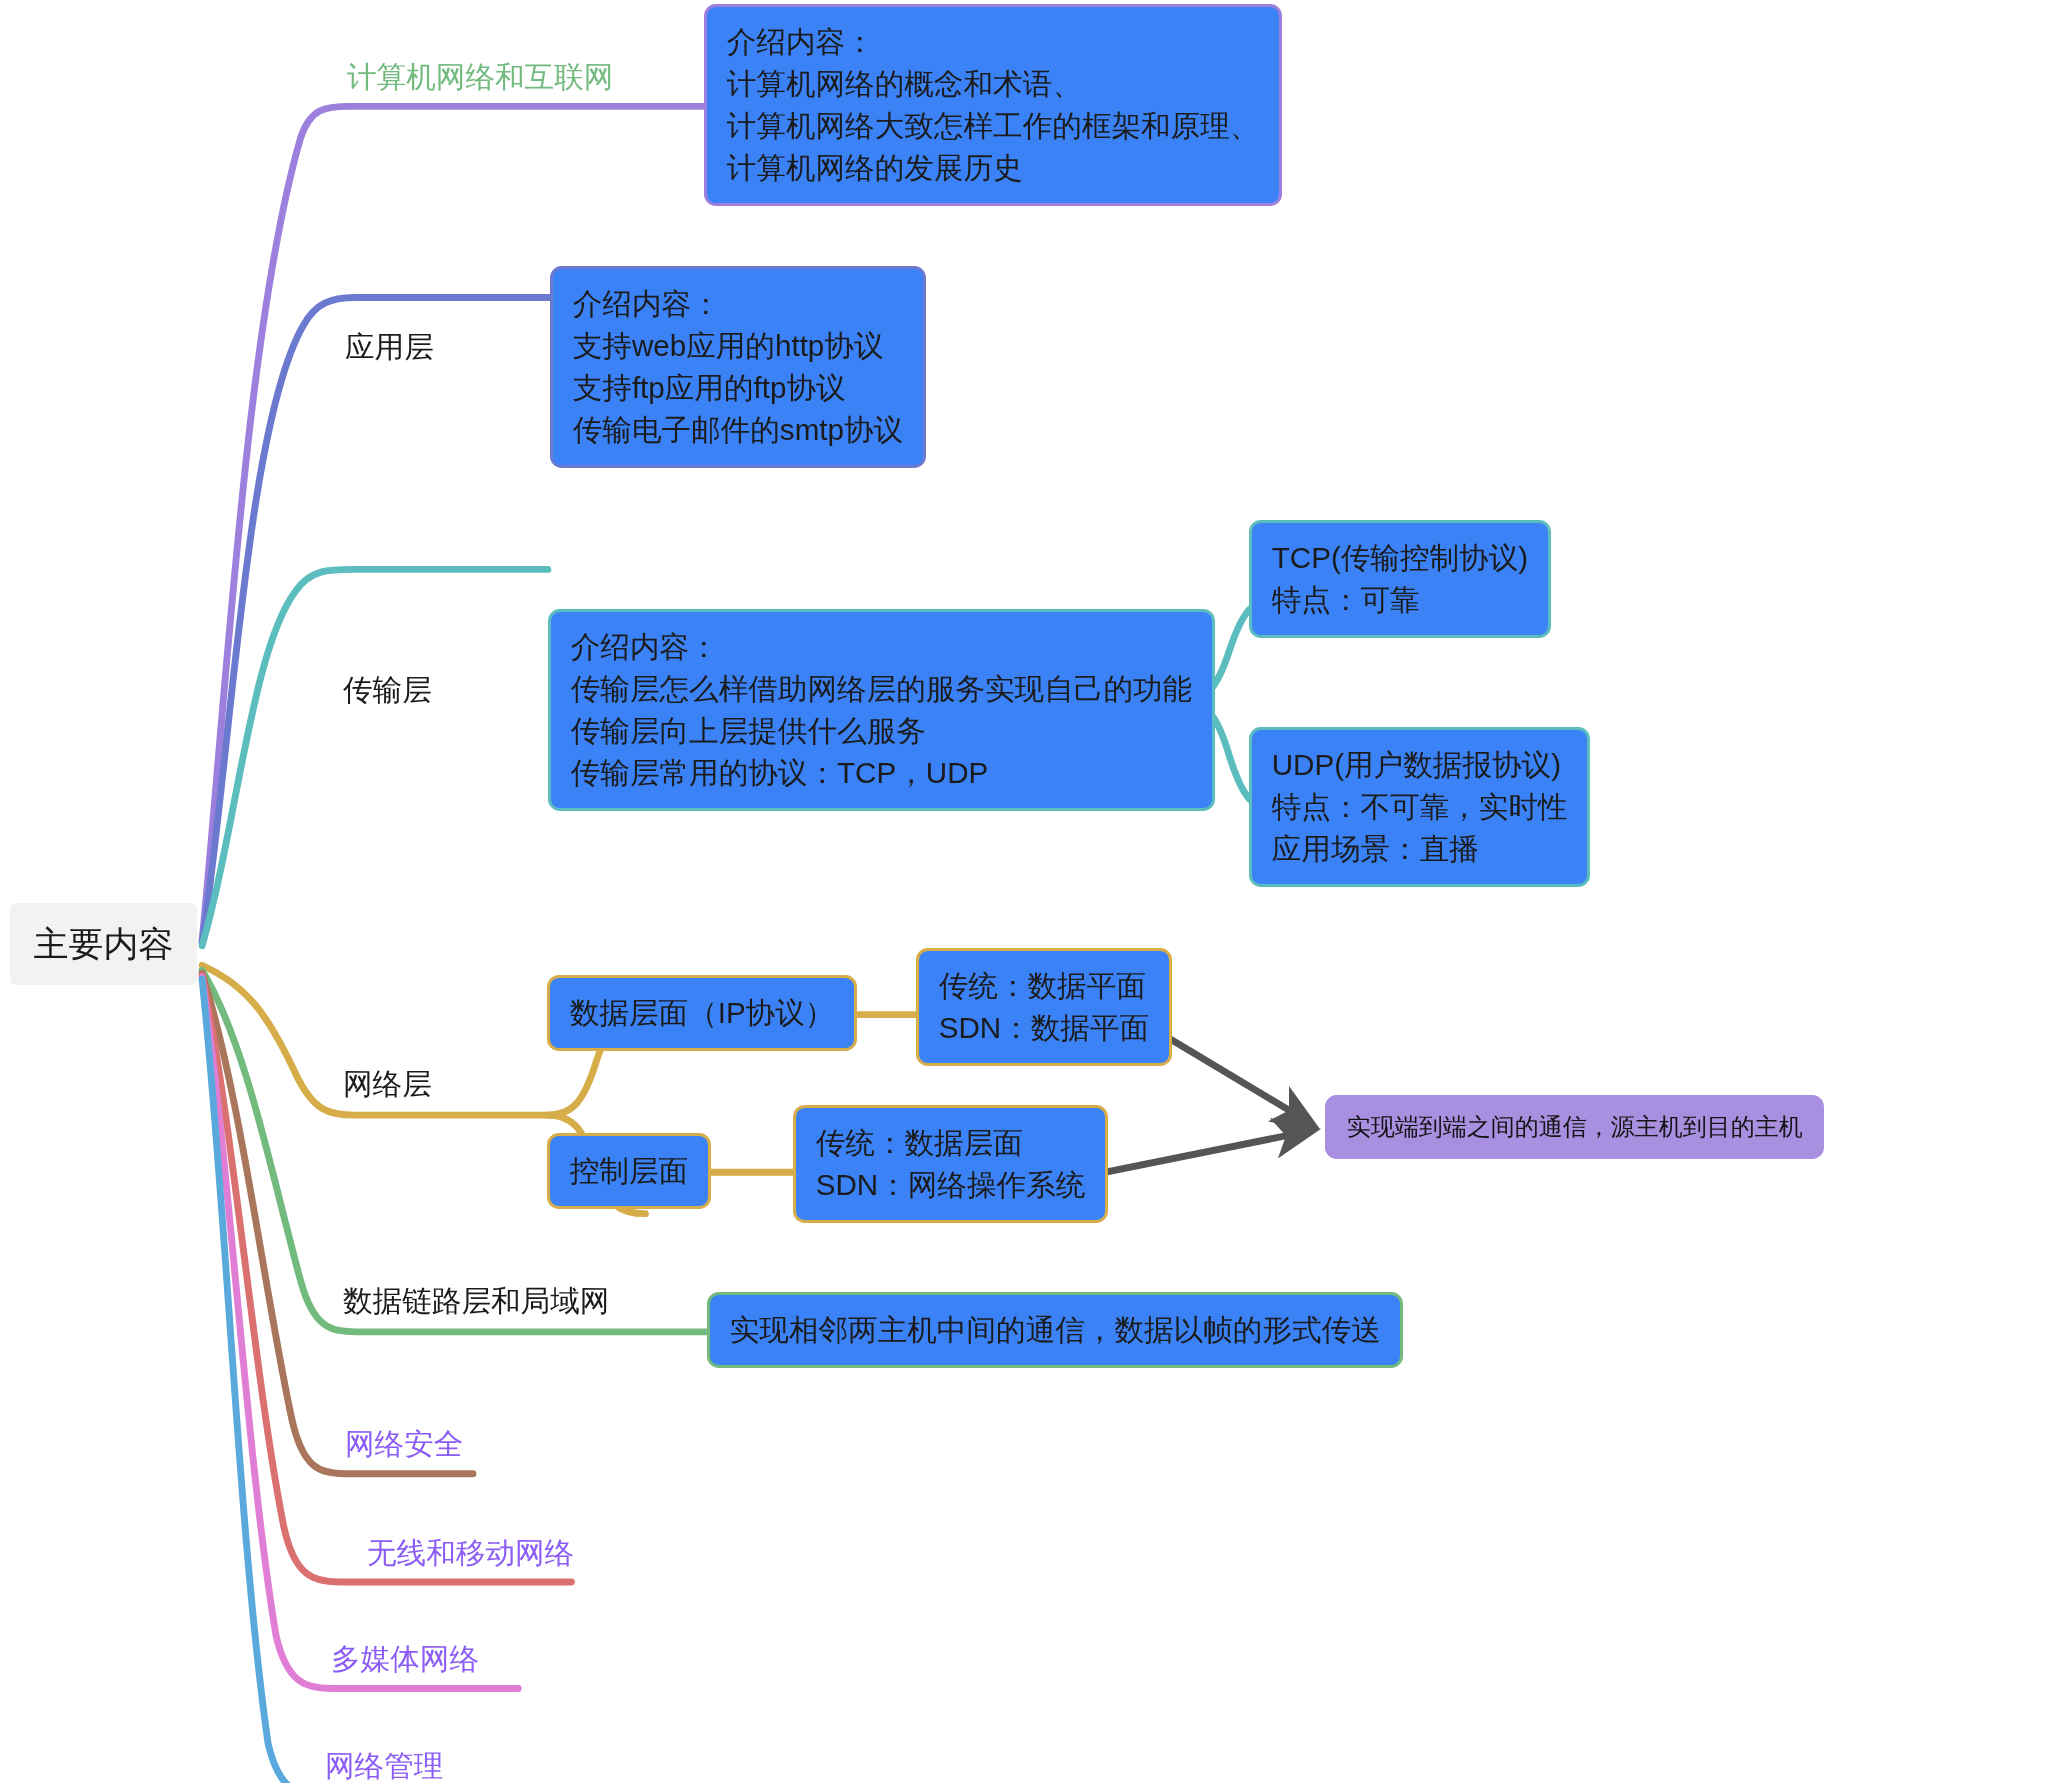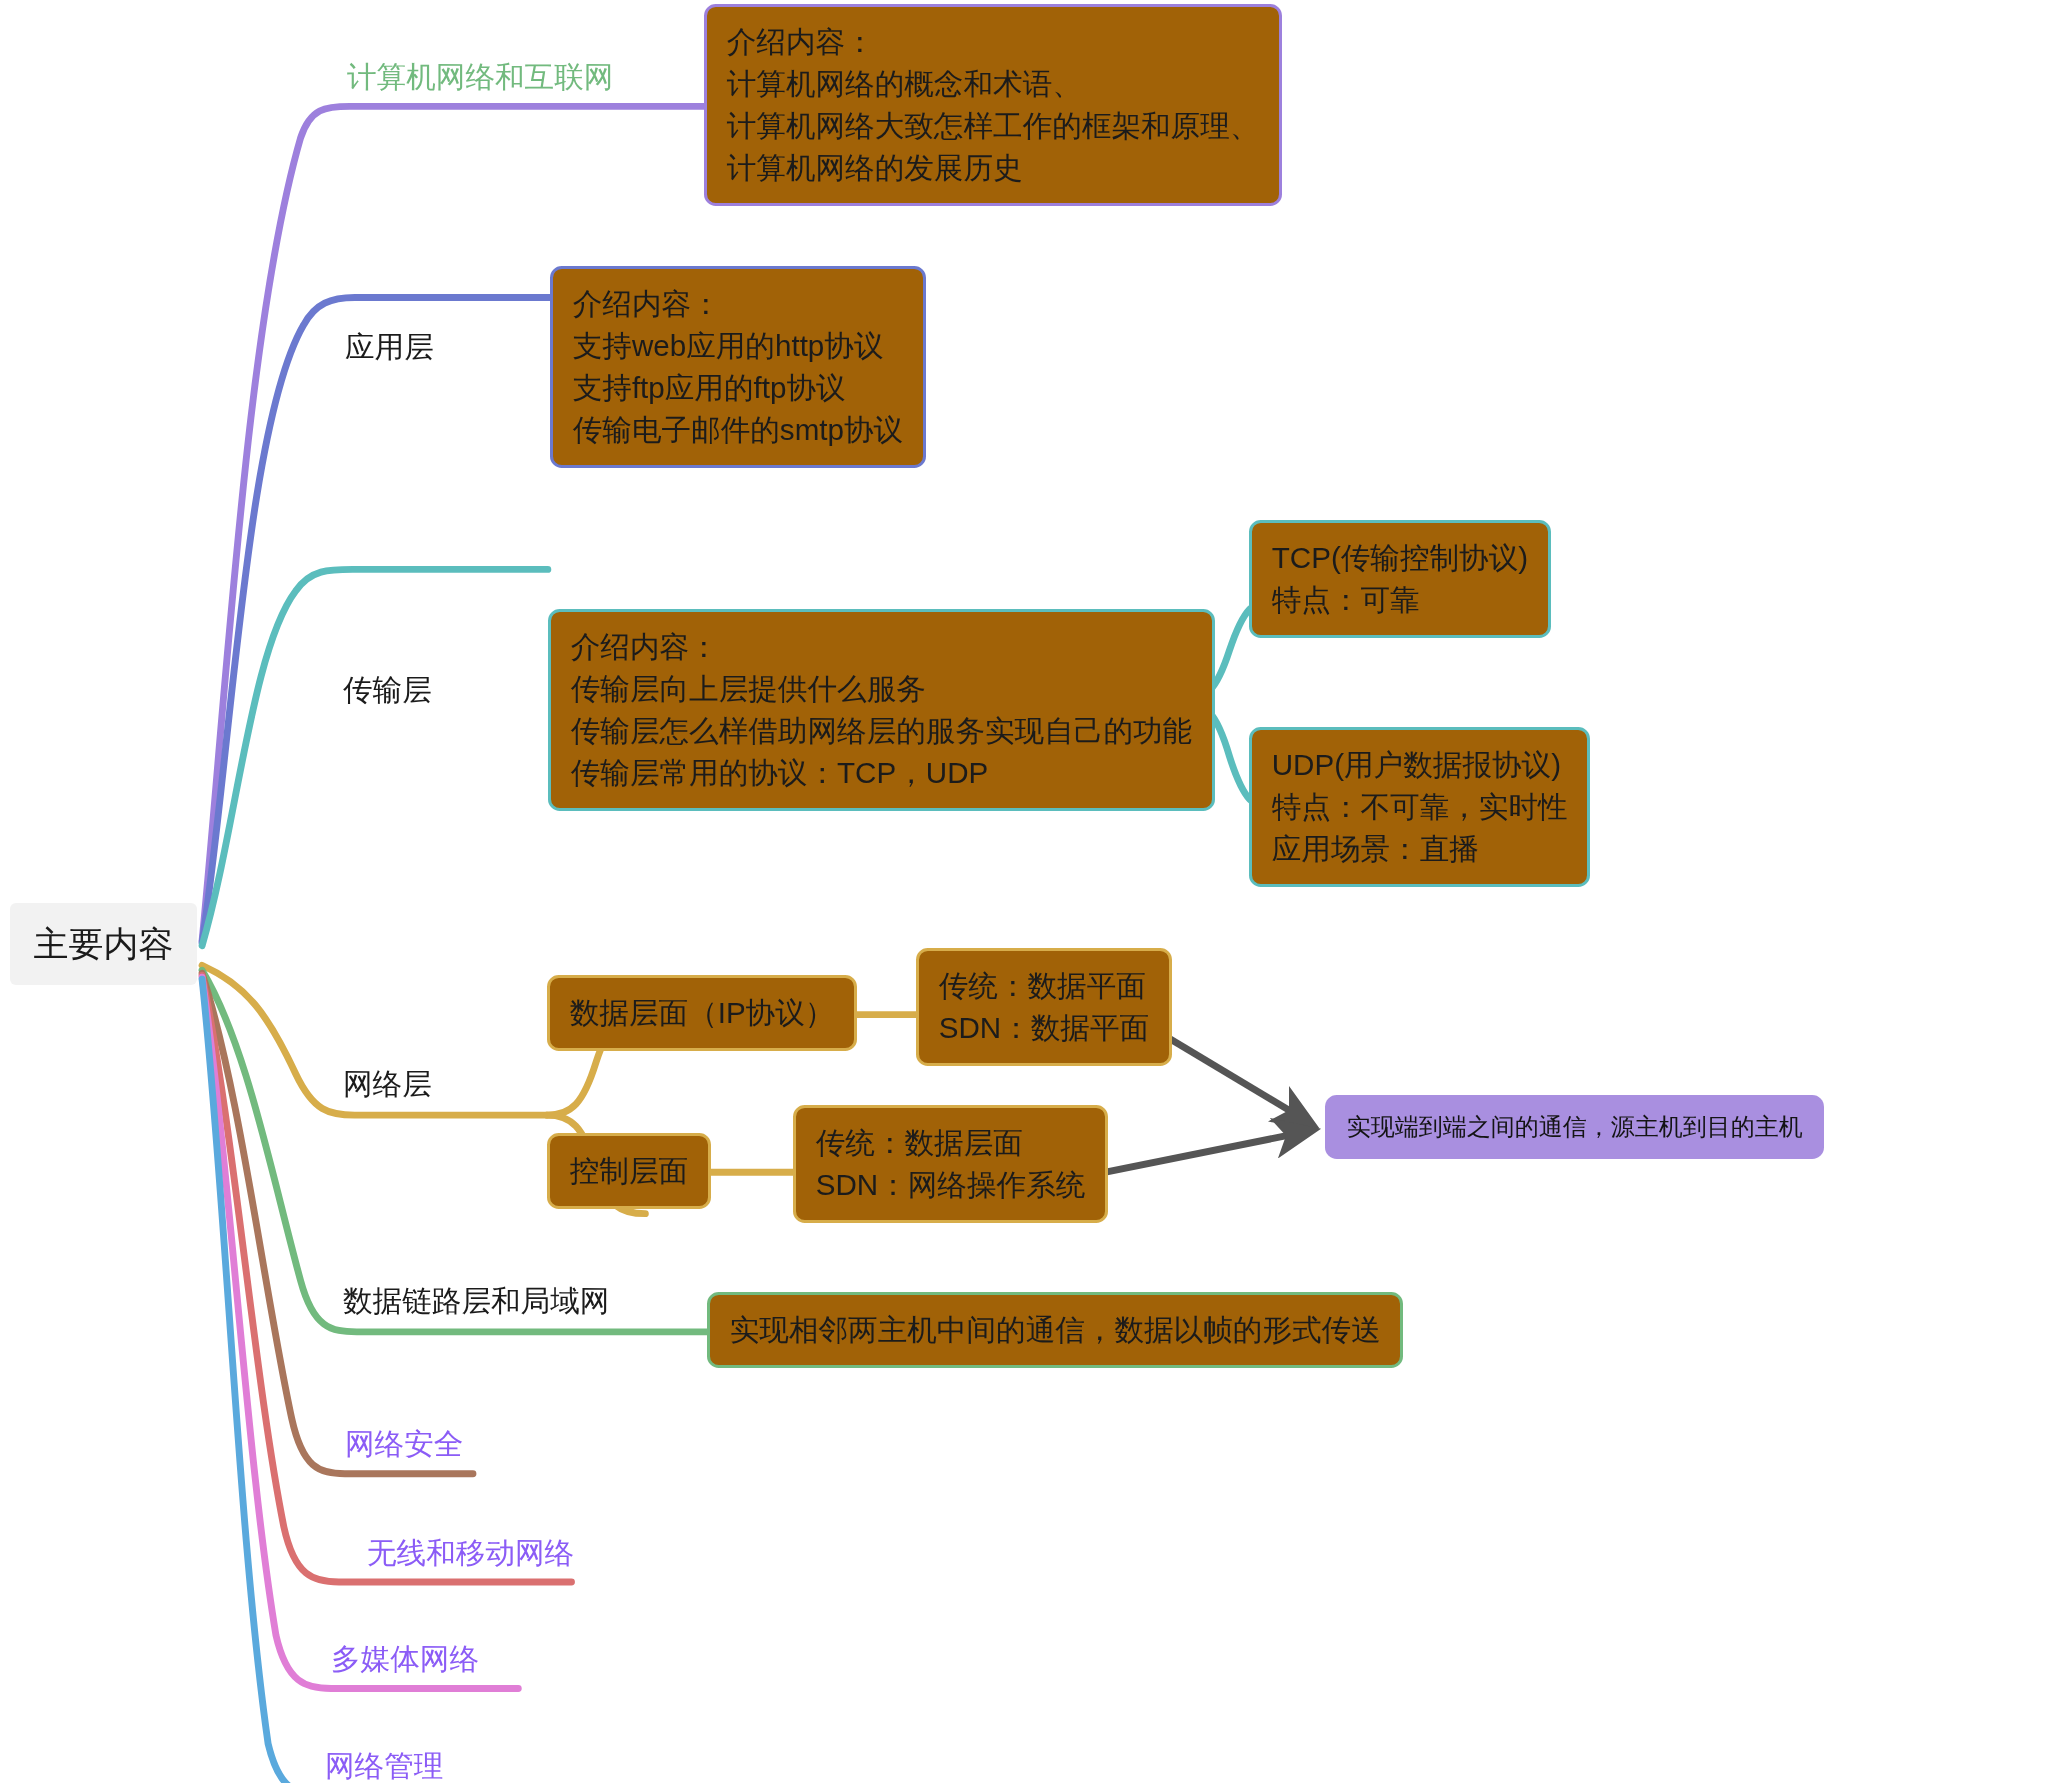--- a/index.html
+++ b/index.html
@@ -22,21 +22,21 @@
     left: 0;
     top: 0;
     width: 2066px;
     height: 1784px;
     pointer-events: none;
   }
   .node {
     position: absolute;
     box-sizing: border-box;
     border-radius: 11.8px;
-    background: #a16207;
+    background: #3b82f6;
     border: 3px solid #888;
     padding: 13.8px 19.7px;
     font-size: 29.6px;
     line-height: 1.42;
     color: #1b1b1b;
     white-space: nowrap;
   }
   .node .line { display: block; }
   .root {
     position: absolute;
@@ -132,22 +132,22 @@
   <div class="node c-blue" style="left:550px; top:266px;">
     <span class="line">介绍内容：</span>
     <span class="line">支持web应用的http协议</span>
     <span class="line">支持ftp应用的ftp协议</span>
     <span class="line">传输电子邮件的smtp协议</span>
   </div>
 
   <div class="branch-label" style="left:343px; top:670px;">传输层</div>
   <div class="node c-teal" style="left:548px; top:609px;">
     <span class="line">介绍内容：</span>
+    <span class="line">传输层怎么样借助网络层的服务实现自己的功能</span>
     <span class="line">传输层向上层提供什么服务</span>
-    <span class="line">传输层怎么样借助网络层的服务实现自己的功能</span>
     <span class="line">传输层常用的协议：TCP，UDP</span>
   </div>
 
   <div class="node c-teal" style="left:1249px; top:520px; min-width:286px;">
     <span class="line">TCP(传输控制协议)</span>
     <span class="line">特点：可靠</span>
   </div>
 
   <div class="node c-teal" style="left:1249px; top:727px;">
     <span class="line">UDP(用户数据报协议)</span>

